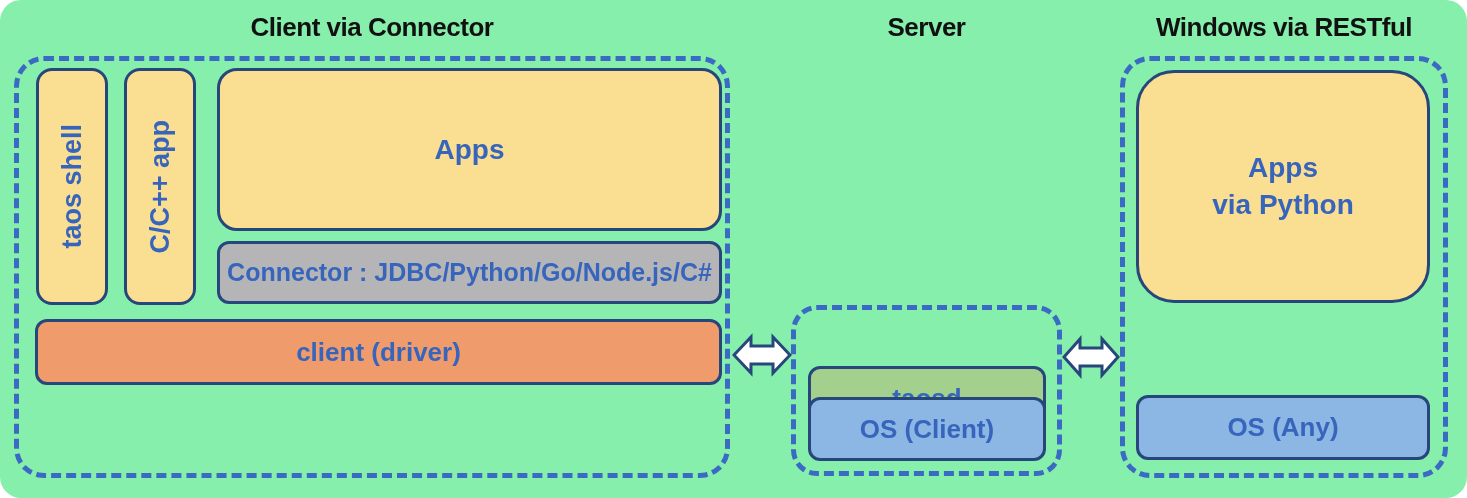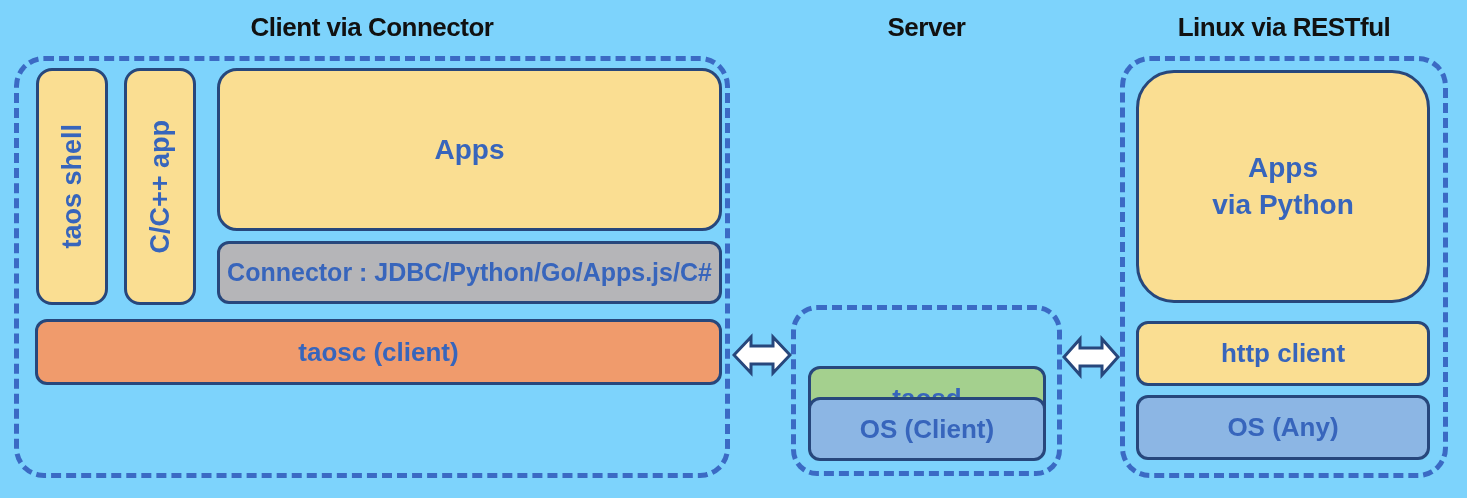--- a/index.html
+++ b/index.html
@@ -1,22 +1,23 @@
 <!DOCTYPE html>
 <html><head>
 <meta charset="utf-8">
 <style>
   html, body { margin: 0; padding: 0; background: #ffffff; }
   body { font-family: "Liberation Sans", sans-serif; }
   .canvas {
     position: relative;
     width: 1467px;
     height: 498px;
-    background: #7dd3fc;
+    background: #86efac;
     overflow: hidden;
+    border-radius: 21px;
   }
   .group-title {
     position: absolute;
     top: 12px;
     text-align: center;
     font-weight: bold;
     font-size: 26px;
     color: #111111;
     letter-spacing: -0.5px;
   }
@@ -58,42 +59,42 @@
   .arrow { position: absolute; }
   .arrow svg { display: block; }
 </style>
 </head>
 <body>
 
 <div class="canvas">
 
   <div class="group-title" style="left:14px; width:716px;">Client via Connector</div>
   <div class="group-title" style="left:791px; width:271px;">Server</div>
-  <div class="group-title" style="left:1120px; width:328px;">Linux via RESTful</div>
+  <div class="group-title" style="left:1120px; width:328px;">Windows via RESTful</div>
 
   <div class="dashed-group" style="left:14px; top:56px; width:716px; height:422px;"></div>
 
   <div class="box yellow vbox" style="left:36px; top:68px; width:72px; height:237px;">
     <span class="vtext">taos shell</span>
   </div>
 
   <div class="box yellow vbox" style="left:124px; top:68px; width:72px; height:237px;">
     <span class="vtext">C/C++ app</span>
   </div>
 
   <div class="box yellow apps-big" style="left:217px; top:68px; width:505px; height:163px;">
     <span>Apps</span>
   </div>
 
   <div class="box gray connector-box" style="left:217px; top:241px; width:505px; height:63px;">
-    <span>Connector : JDBC/Python/Go/Apps.js/C#</span>
+    <span>Connector : JDBC/Python/Go/Node.js/C#</span>
   </div>
 
   <div class="box orange" style="left:35px; top:319px; width:687px; height:66px;">
-    <span>taosc (client)</span>
+    <span>client (driver)</span>
   </div>
 
 
   <div class="arrow" style="left:732px; top:332px;">
     <svg width="60" height="46" viewBox="0 0 60 46">
       <polygon points="2,23 19,5 19,14 41,14 41,5 58,23 41,41 41,32 19,32 19,41" fill="#ffffff" stroke="#27477c" stroke-width="3" stroke-linejoin="miter"></polygon>
     </svg>
   </div>
 
   <div class="dashed-group" style="left:791px; top:305px; width:271px; height:171px; border-radius:26px;"></div>
@@ -112,21 +113,18 @@
     </svg>
   </div>
 
   <div class="dashed-group" style="left:1120px; top:56px; width:328px; height:422px;"></div>
 
   <div class="box yellow apps-rest" style="left:1136px; top:70px; width:294px; height:233px;">
     <span>Apps</span>
     <span>via Python</span>
   </div>
 
-  <div class="box yellow" style="left:1136px; top:321px; width:294px; height:65px;">
-    <span>http client</span>
-  </div>
 
   <div class="box blue" style="left:1136px; top:395px; width:294px; height:65px;">
     <span>OS (Any)</span>
   </div>
 
 </div>
 
 </body></html>

